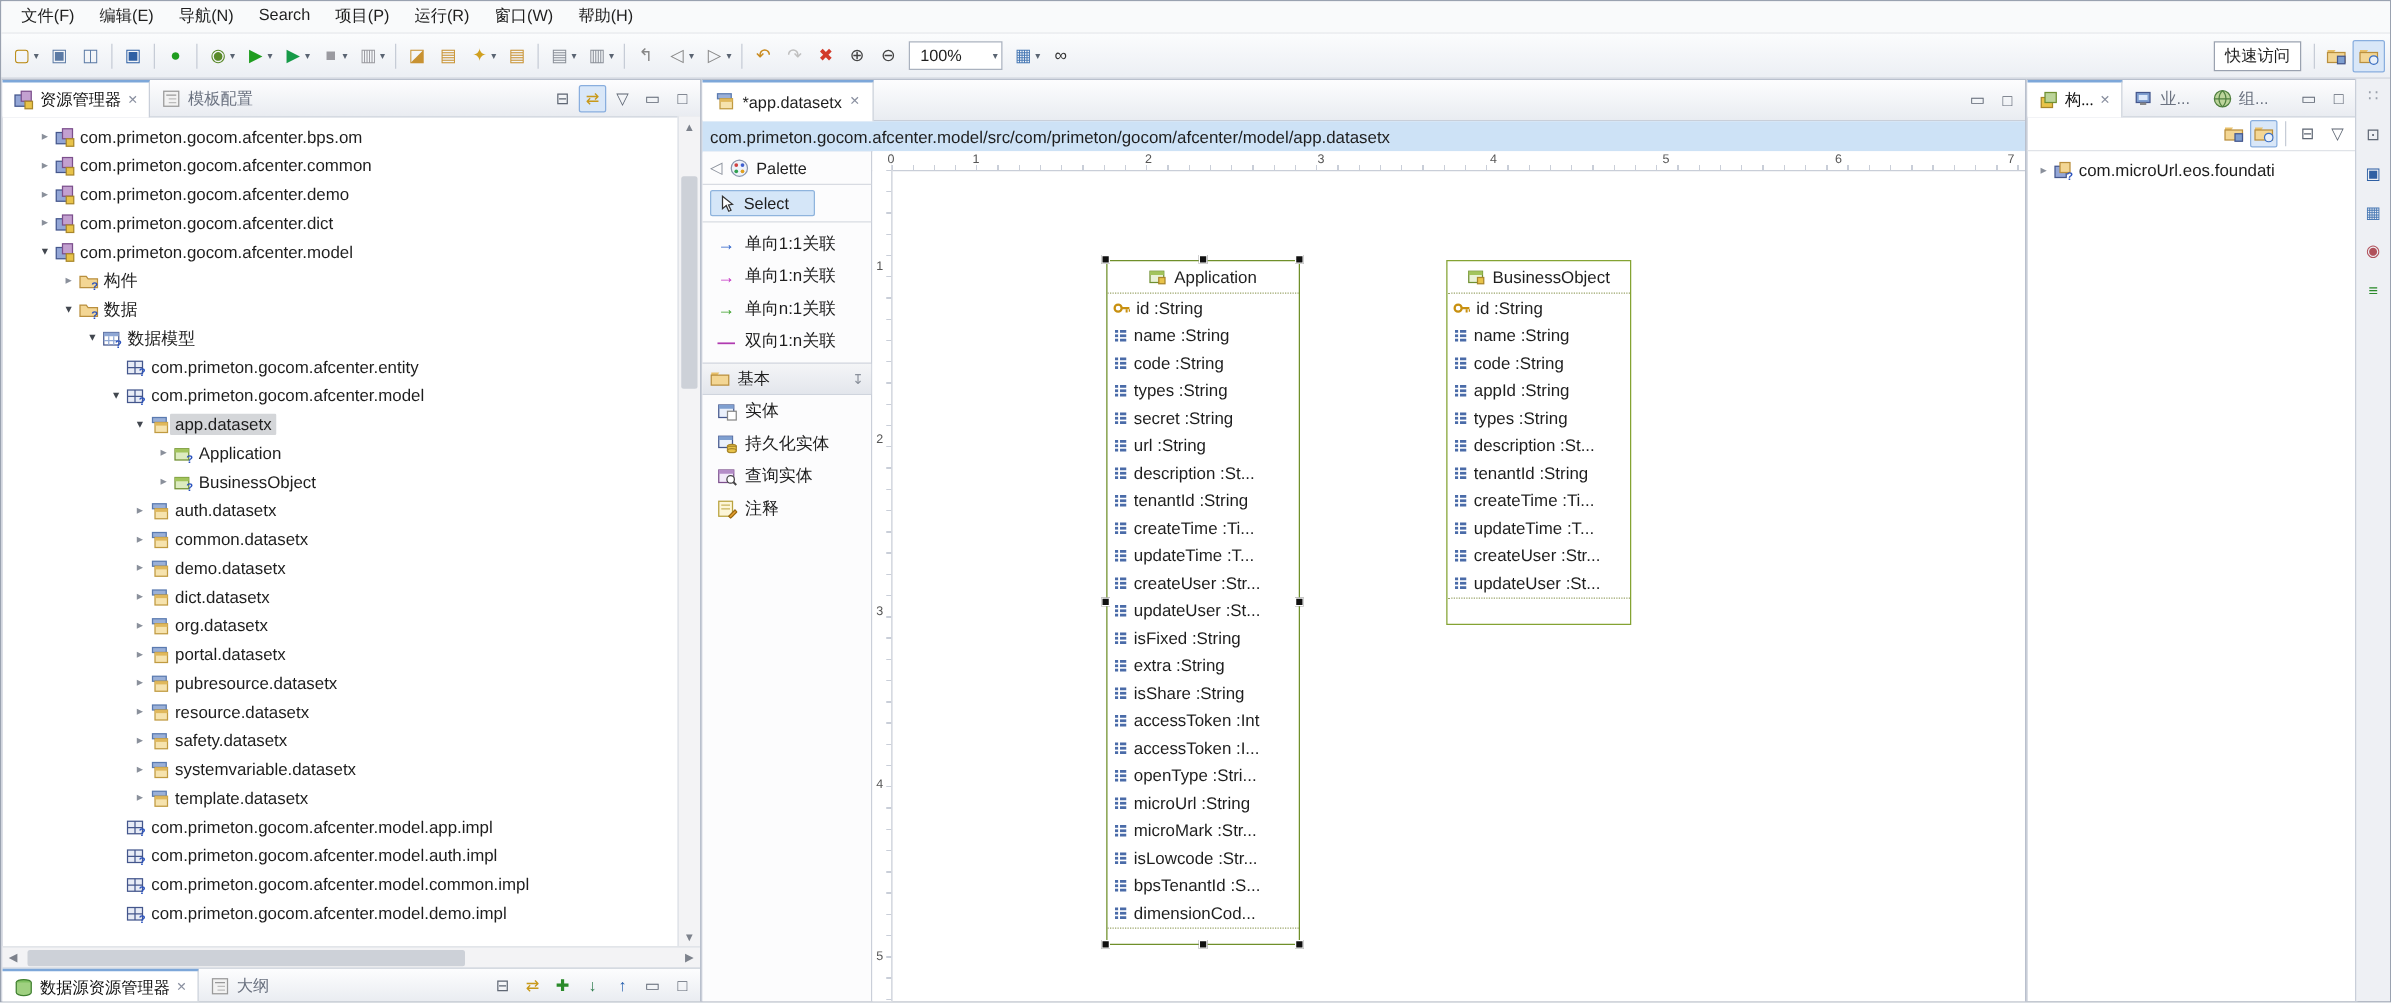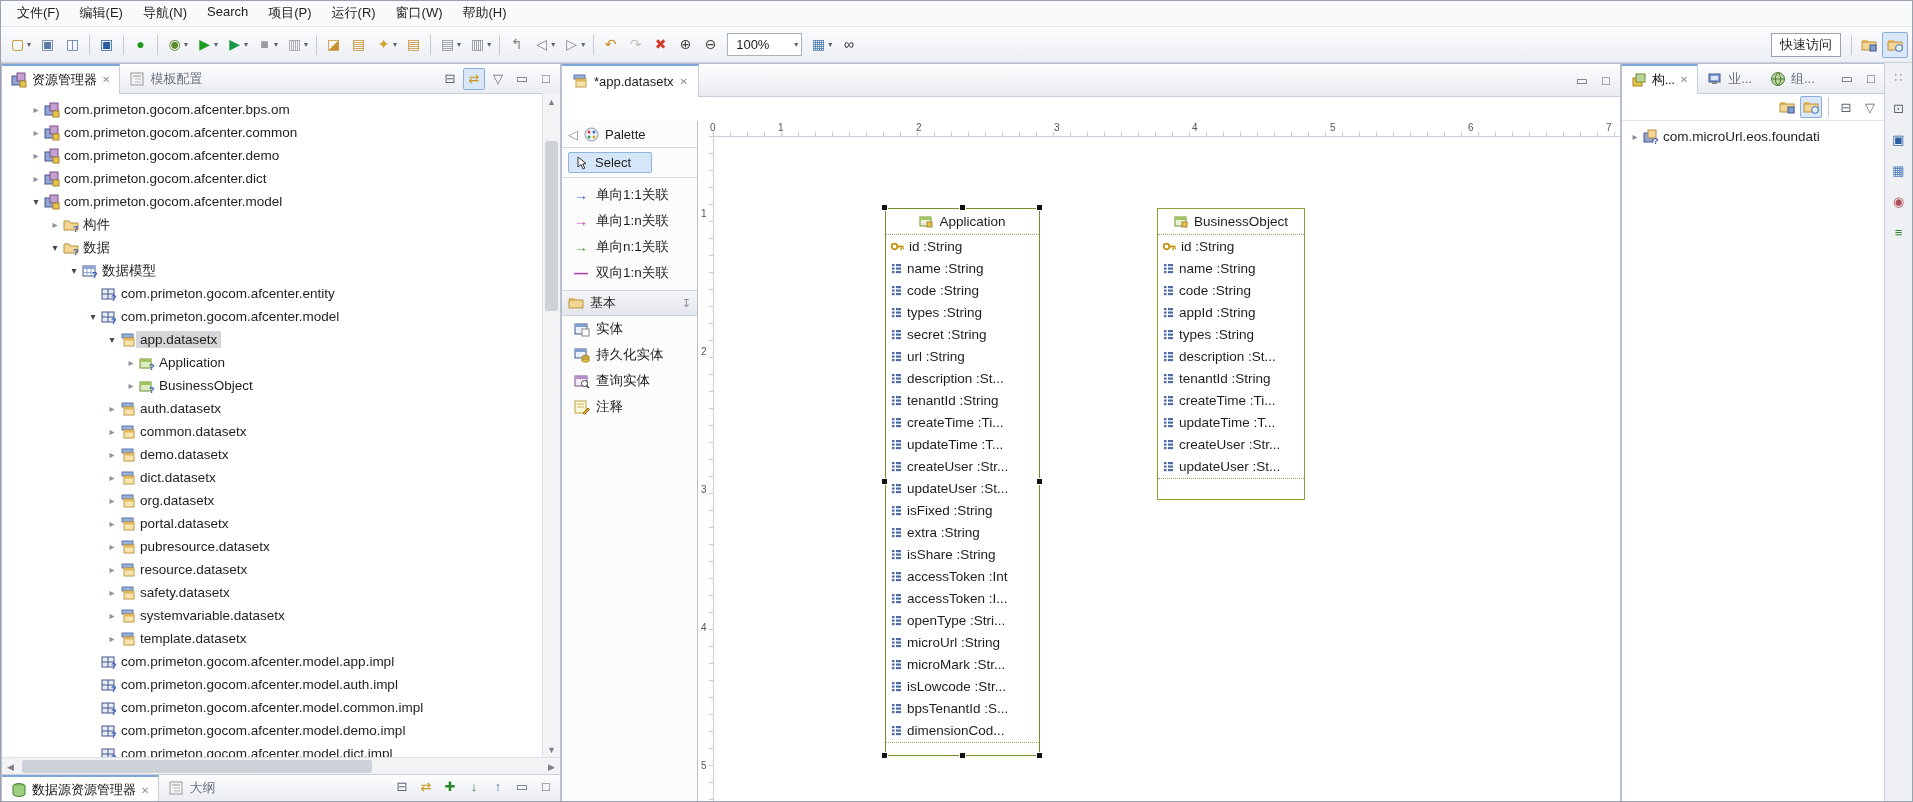--- a/index.html
+++ b/index.html
@@ -33,21 +33,21 @@
   .tarrow.exp{color:#42474f;}
   .ticon{width:17px;flex:none;display:inline-flex;justify-content:center;}
   .tlabel{padding:1px 4px;font-size:13.5px;}
   .tlabel.sel{background:#d4d6d9;border-radius:1px;}
   
   .vscroll{position:absolute;top:29px;right:0;width:17px;bottom:44px;background:#f3f3f5;border-left:1px solid #dcdfe5;}
   .hscroll{position:absolute;left:0;right:0;bottom:27px;height:17px;background:#f3f3f5;border-top:1px solid #dcdfe5;}
   .sthumb{position:absolute;background:#cdd1d8;border-radius:2px;}
   .sarrow{position:absolute;font-size:9px;color:#7d828c;width:17px;height:17px;display:flex;align-items:center;justify-content:center;}
   
-  .bottombar{position:absolute;left:0;bottom:0;right:0;height:27px;background:linear-gradient(#fdfdfe,#e9ecf1);border-top:1px solid #c9cfd9;display:flex;align-items:flex-start;margin-top:16px;}
+  .bottombar{position:absolute;left:0;bottom:0;right:0;height:27px;background:linear-gradient(#fdfdfe,#e9ecf1);border-top:1px solid #c9cfd9;display:flex;align-items:center;margin-top:16px;}
   
   .edtabs{display:flex;align-items:center;height:32px;background:linear-gradient(#fdfdfe,#e9ecf1);border-bottom:1px solid #c9cfd9;}
   .edtab{display:flex;align-items:center;gap:6px;height:31px;padding:0 10px;background:#fff;border-right:1px solid #c9cfd9;border-top:2px solid #7da7d9;}
   .breadcrumb{height:24px;background:#cde2f6;border-bottom:1px solid #aac4e0;display:flex;align-items:center;padding-left:6px;font-size:13.5px;}
   .edbody{position:absolute;left:0;top:57px;right:0;bottom:0;}
   
   .palette{position:absolute;left:0;top:0;width:136px;bottom:0;background:#fcfcfd;border-right:1px solid #b9c0cd;box-sizing:border-box;}
   .pal-head{display:flex;align-items:center;gap:6px;height:26px;padding:0 6px;border-bottom:1px solid #d8dbe2;}
   .pal-select{display:flex;align-items:center;gap:6px;margin:4px 6px;padding:2px 6px;background:#d5e6f8;border:1px solid #8fb4dd;border-radius:2px;width:70px;}
   .pal-sep{height:1px;background:#d8dbe2;margin:4px 0;}
@@ -616,34 +616,20 @@
               <svg width="16" height="16" class="ic">
                 <rect x="1" y="3" width="12" height="10" fill="#e8ecf6" stroke="#44568c"></rect>
                 <line x1="7" y1="3" x2="7" y2="13" stroke="#44568c"></line>
                 <line x1="1" y1="8" x2="13" y2="8" stroke="#44568c"></line>
                 <text x="10" y="15" font-size="9" fill="#2a52be" font-weight="bold">?</text>
               </svg>
             </span>
           </span>
           <span class="tlabel">com.primeton.gocom.afcenter.model.demo.impl</span>
         </div>
-        <div class="trow" style="padding-left: 84px;">
-          <span class="tarrow"></span>
-          <span class="ticon">
-            <span style="display: inline-flex;">
-              <svg width="16" height="16" class="ic">
-                <rect x="1" y="3" width="12" height="10" fill="#e8ecf6" stroke="#44568c"></rect>
-                <line x1="7" y1="3" x2="7" y2="13" stroke="#44568c"></line>
-                <line x1="1" y1="8" x2="13" y2="8" stroke="#44568c"></line>
-                <text x="10" y="15" font-size="9" fill="#2a52be" font-weight="bold">?</text>
-              </svg>
-            </span>
-          </span>
-          <span class="tlabel">com.primeton.gocom.afcenter.model.dict.impl</span>
-        </div>
       </div>
     <div class="vscroll">
       <div class="sarrow" style="top:0;">▲</div>
       <div class="sthumb" style="left:2px;width:13px;top:48px;height:170px;"></div>
       <div class="sarrow" style="bottom:0;">▼</div>
     </div>
     <div class="hscroll">
       <div class="sarrow" style="left:0;">◀</div>
       <div class="sthumb" style="top:2px;height:13px;left:20px;width:350px;"></div>
       <div class="sarrow" style="right:0;">▶</div>
@@ -692,20 +678,23 @@
               <rect x="4" y="6" width="10" height="2.5" fill="#e0b85c"></rect>
             </svg>
           </span>
         <span>*app.datasetx</span>
         <span class="close" style="font-size:10px;color:#8a90a0;">✕</span>
       </div>
       <div class="viewtools">
         <span class="vicon">▭</span>
         <span class="vicon">□</span>
       </div>
+    </div>
+    <div class="breadcrumb">
+      <span>com.primeton.gocom.afcenter.model/src/com/primeton/gocom/afcenter/model/app.datasetx</span>
     </div>
     <div class="edbody">
       <div class="palette" id="palette">
           <div class="pal-head">
             <span style="color: rgb(138, 144, 155);">◁</span>
             <span style="display: inline-flex;">
               <svg width="15" height="15" class="ic">
                 <circle cx="7.5" cy="7.5" r="6.5" fill="#eef2fa" stroke="#8a96ad"></circle>
                 <circle cx="5" cy="5" r="1.5" fill="#d04040"></circle>
                 <circle cx="10" cy="5" r="1.5" fill="#4060d0"></circle>

